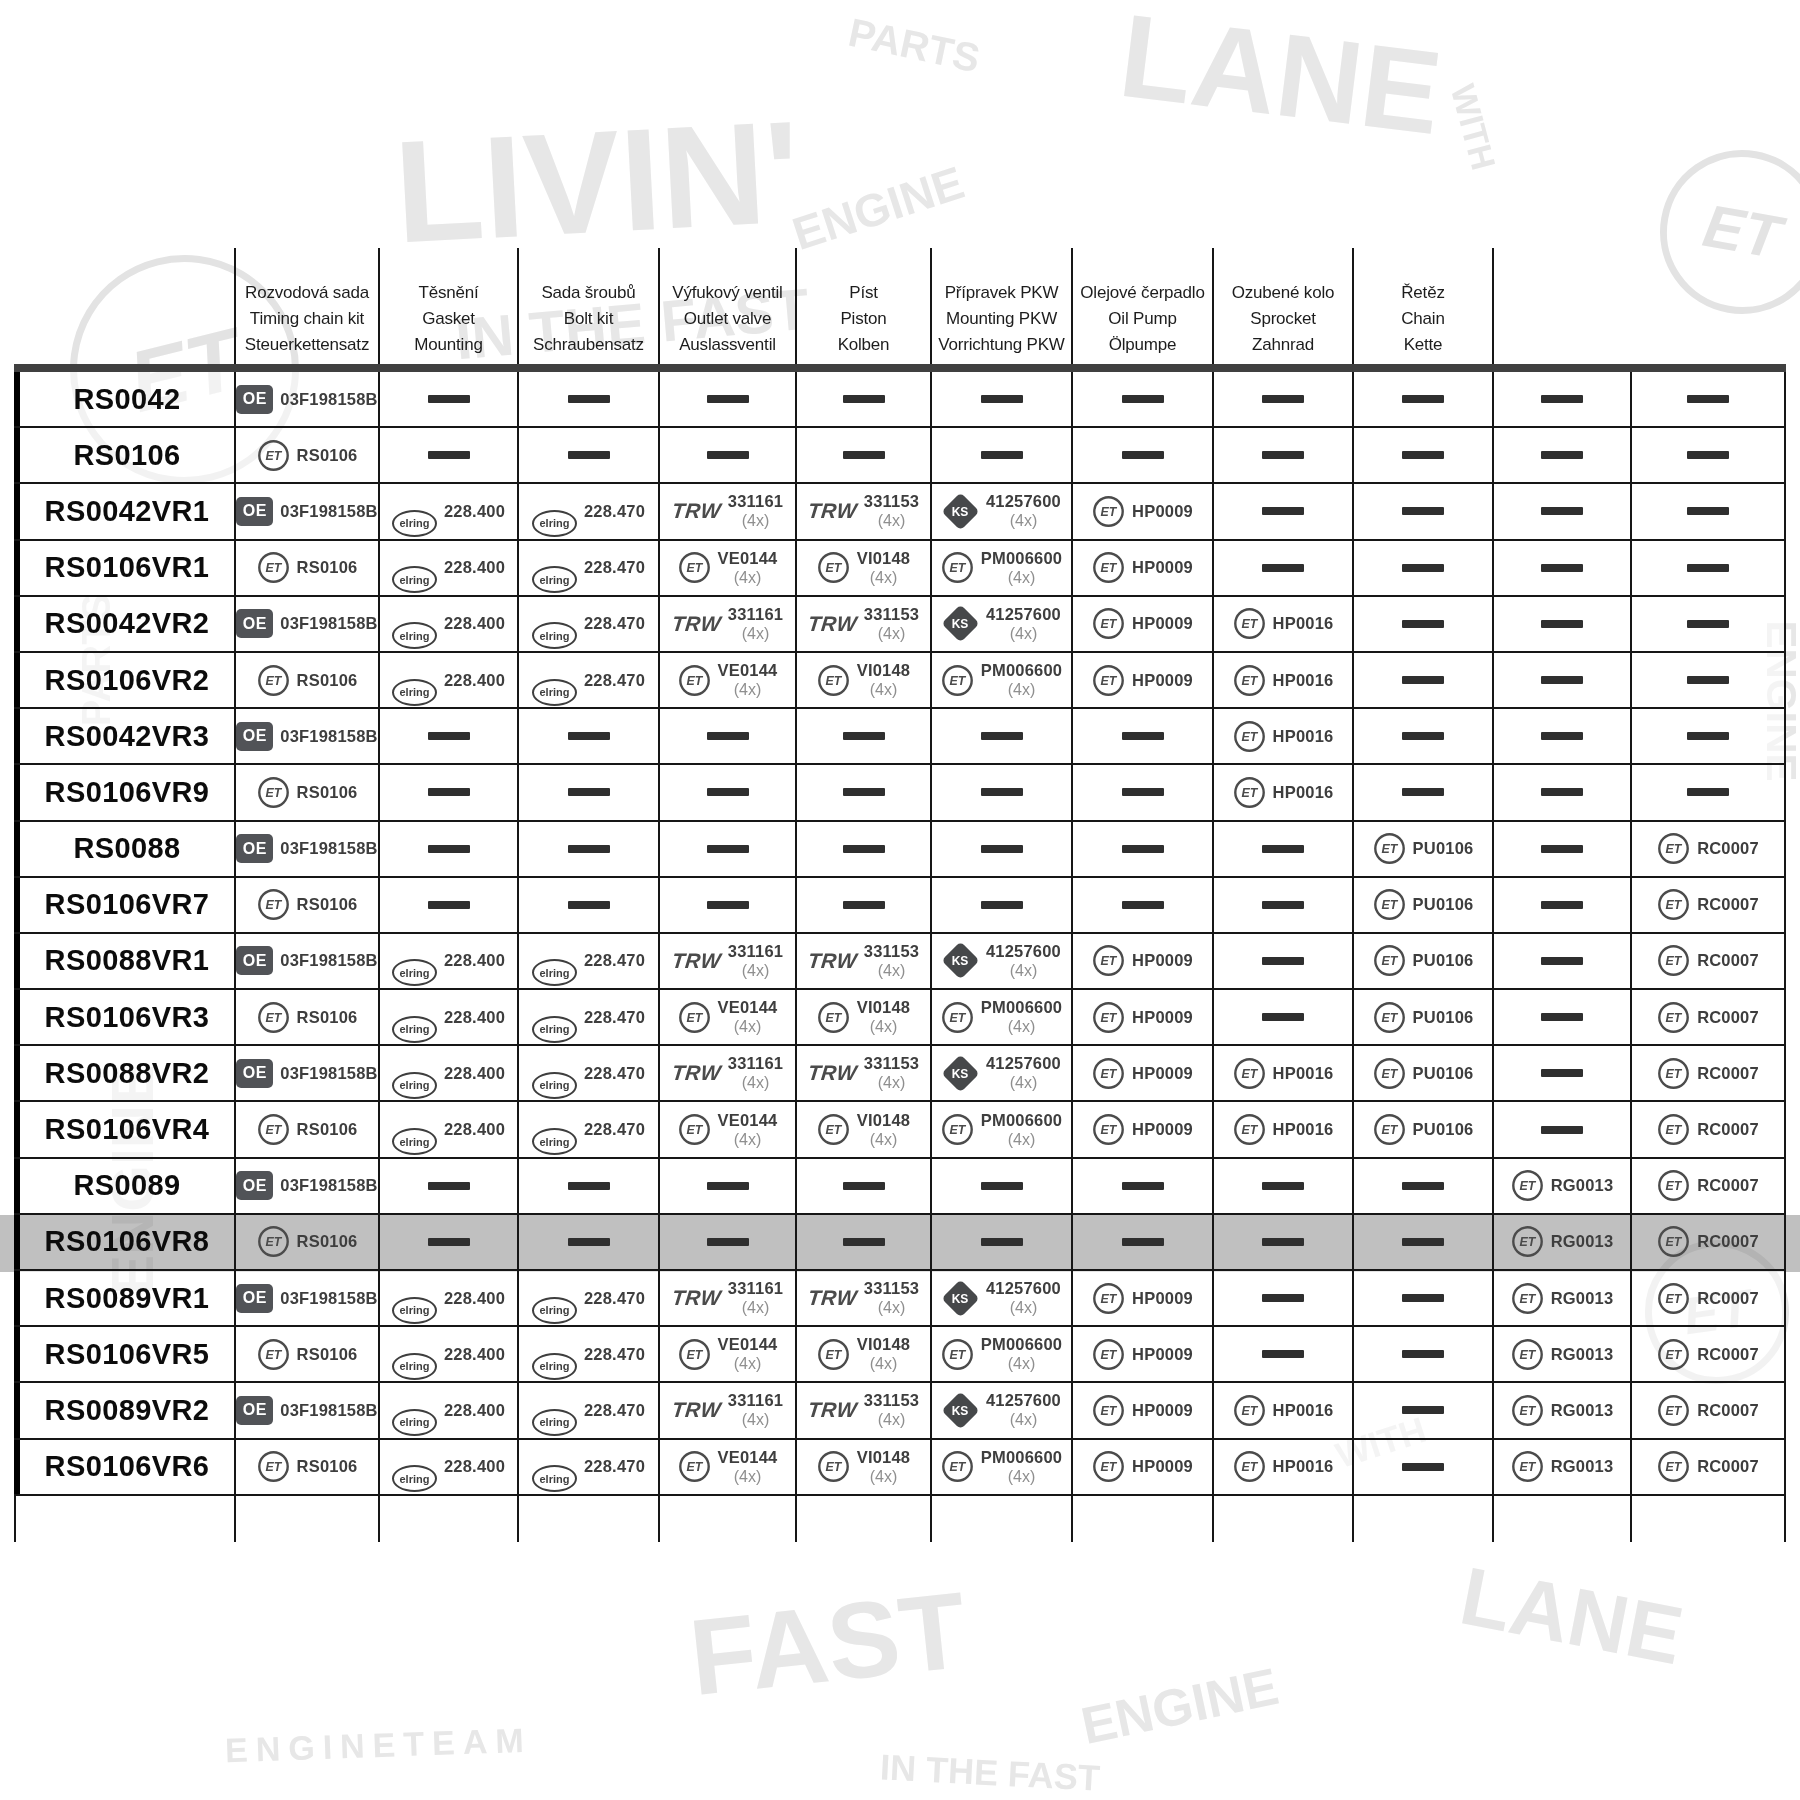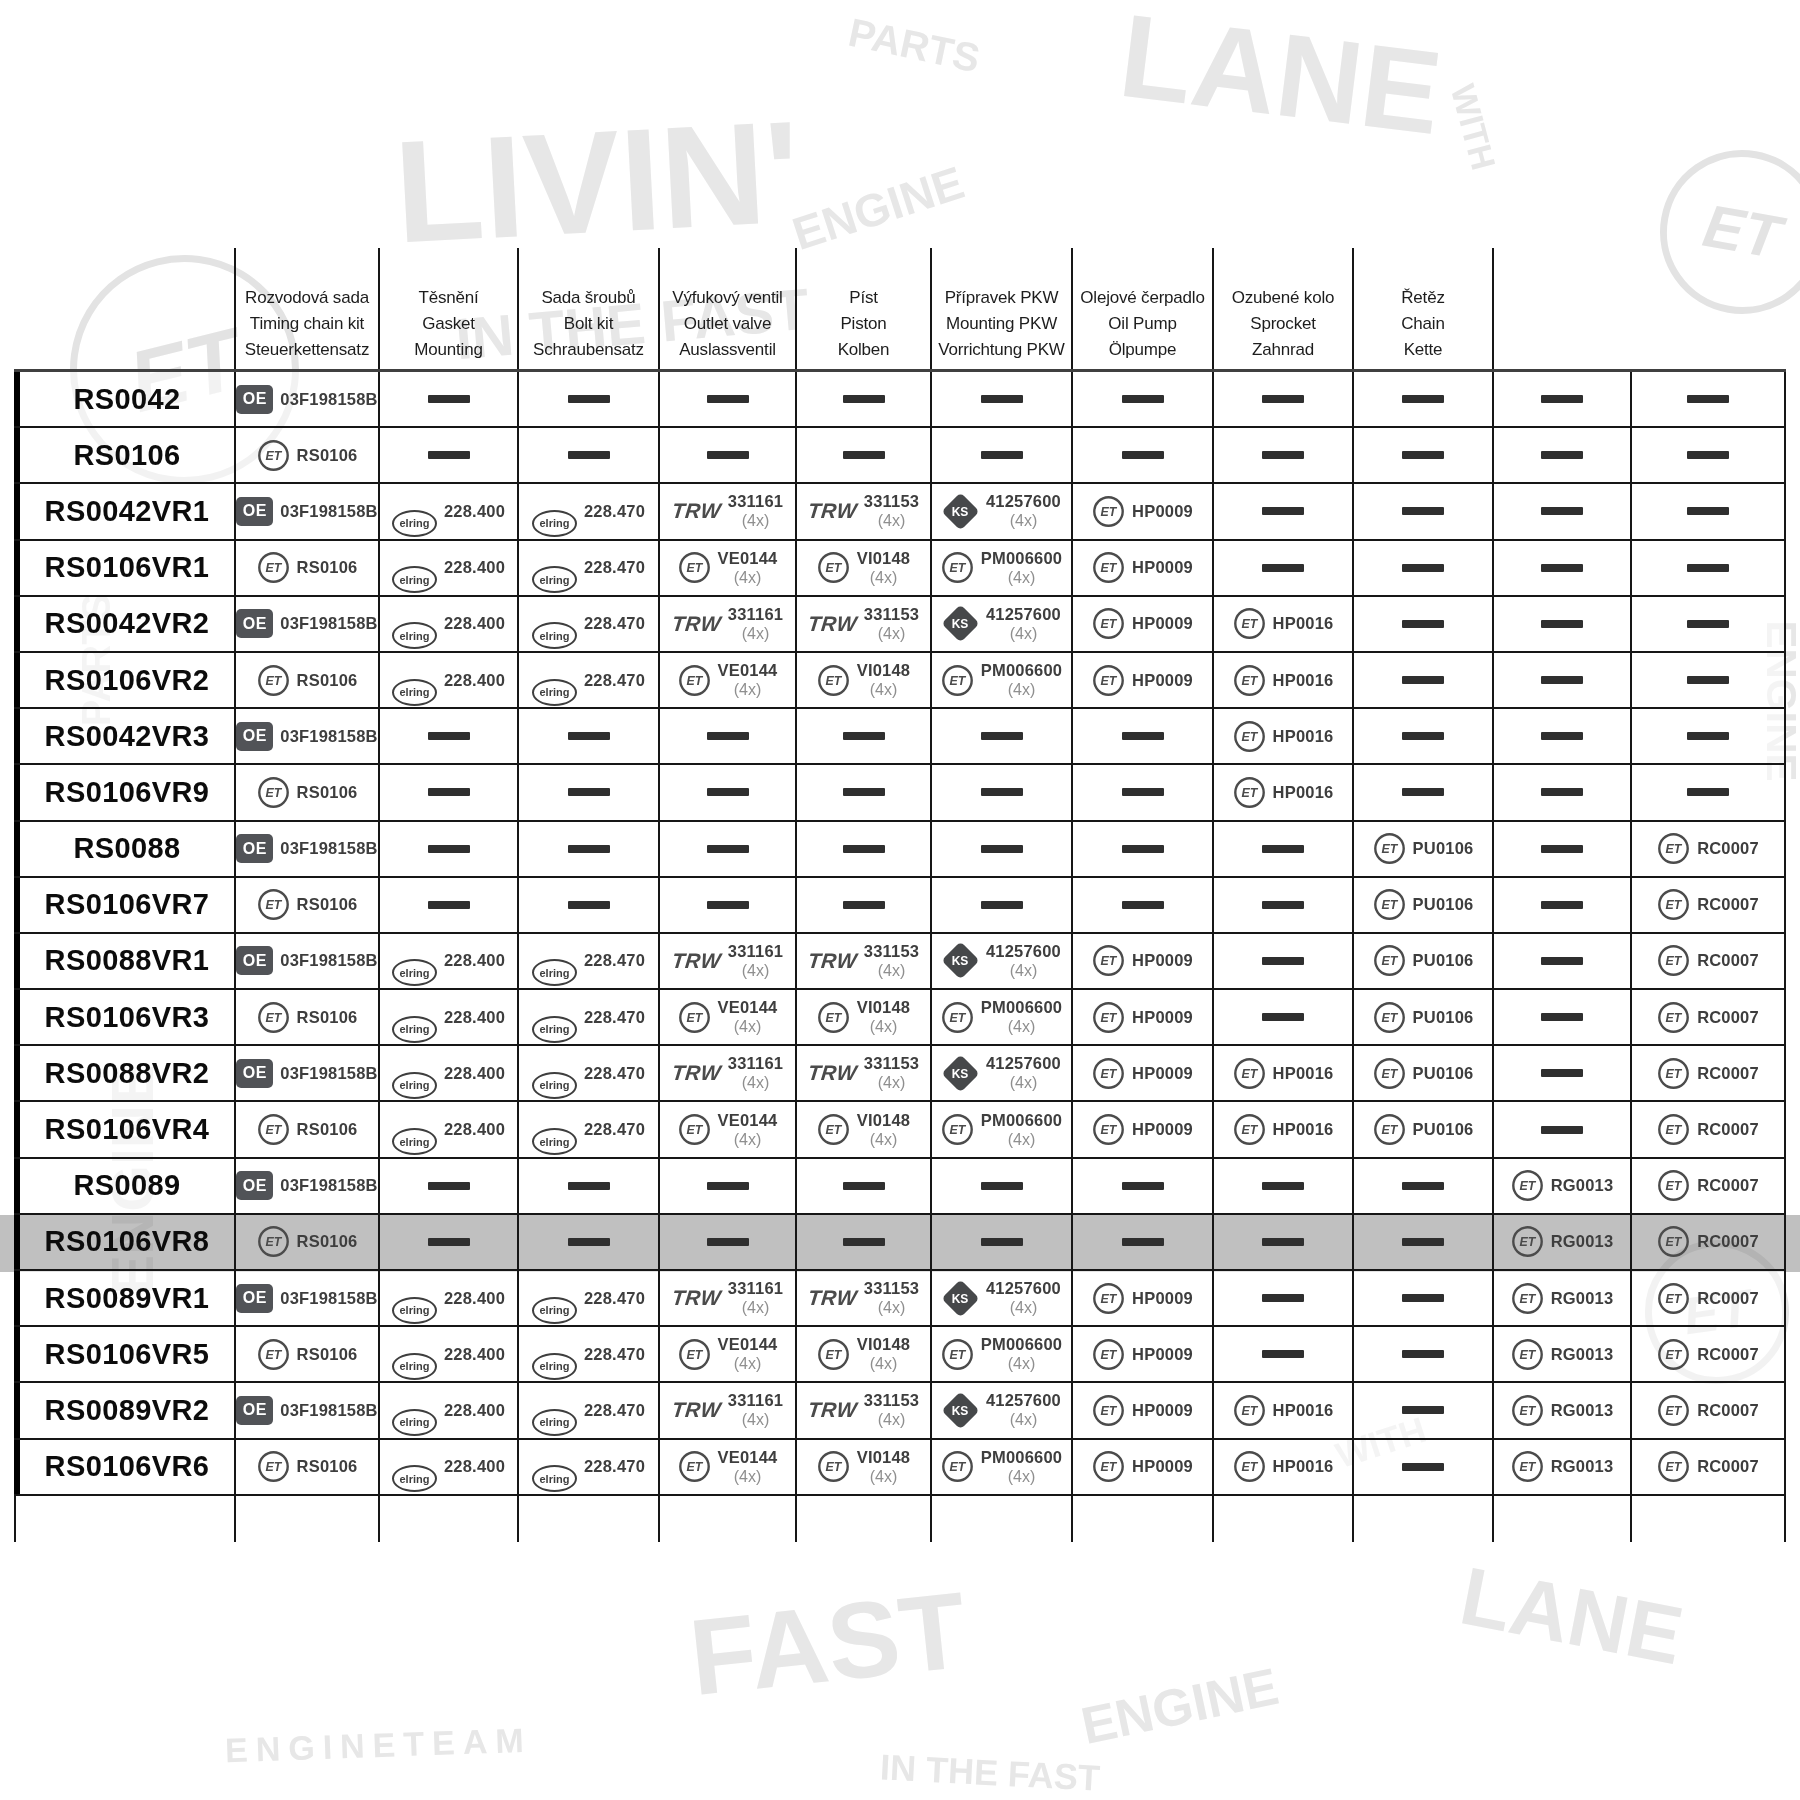--- a/index.html
+++ b/index.html
@@ -22,21 +22,21 @@
     position:absolute;left:0;top:1215px;width:1800px;height:57px;
     background:rgba(140,140,140,0.55);z-index:1;
   }
   
   .parts-table{
     position:absolute;left:14px;top:248px;width:1772px;z-index:2;
     --cols:222px 144px 139px 141px 137px 135px 141px 141px 140px 140px 138px 154px;
   }
   .thead{
     display:grid;grid-template-columns:var(--cols);height:124px;
-    border-bottom:3px solid #404040;box-sizing:border-box;
+    border-bottom:8px solid #404040;box-sizing:border-box;
   }
   .hcell{
     border-right:2px solid #161616;box-sizing:border-box;
     display:flex;flex-direction:column;justify-content:flex-end;align-items:center;
     padding-bottom:6px;overflow:visible;
   }
   .hline{font-size:17px;line-height:26px;color:#1d1d1d;white-space:nowrap;letter-spacing:-0.2px;}
   .tbody{}
   .row{
     display:grid;grid-template-columns:var(--cols);height:56.2px;

